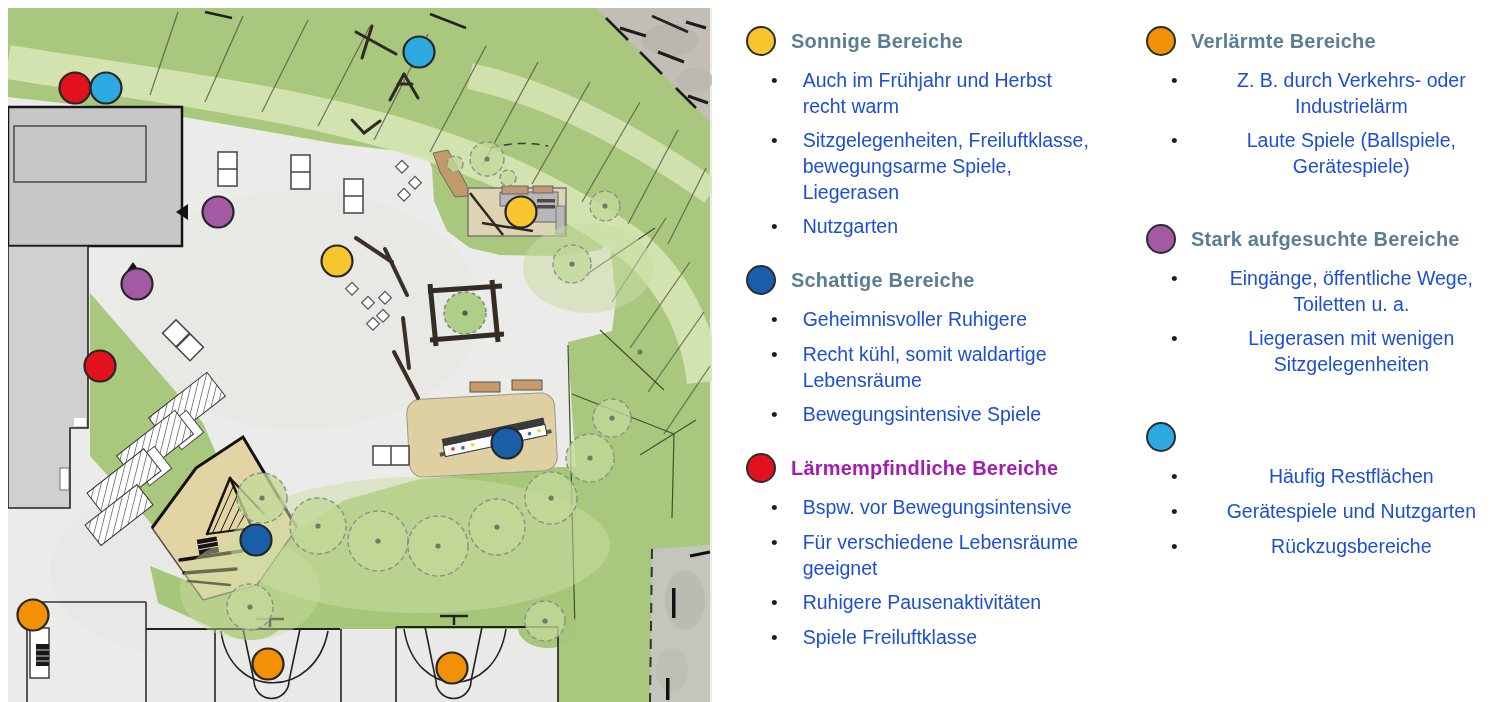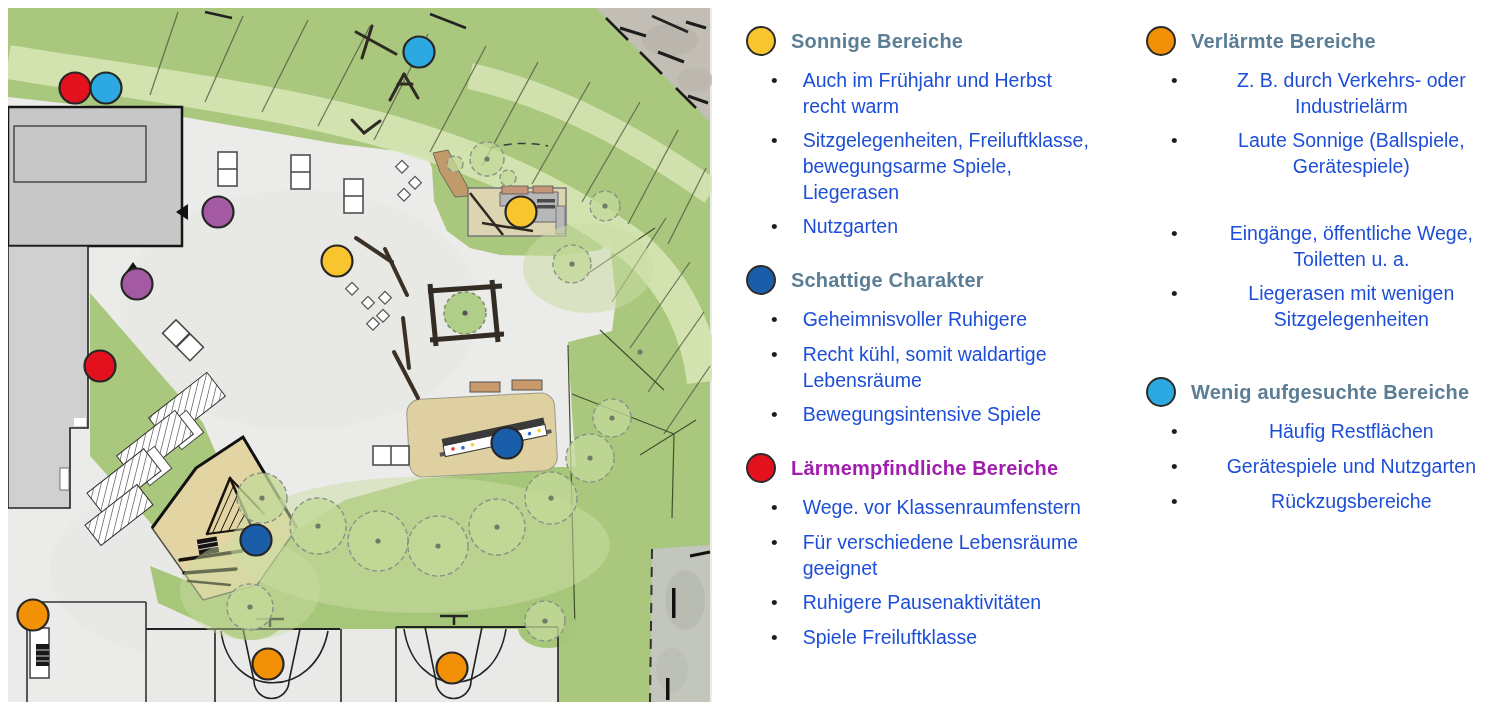--- a/index.html
+++ b/index.html
@@ -350,21 +350,21 @@
           <li class="bullet-item">
             <span class="bullet-glyph">•</span>
             <span class="bullet-text">Nutzgarten</span>
           </li>
         </ul>
     </div>
 
     <div class="legend-section">
       <div class="sec-head">
         <span class="sec-dot" style="background: rgb(26, 93, 168);"></span>
-        <span class="sec-title" style="color: rgb(91, 126, 149);">Schattige Charakter</span>
+        <span class="sec-title" style="color: rgb(91, 126, 149);">Schattige Bereiche</span>
       </div>
       <ul class="bullet-list">
           <li class="bullet-item">
             <span class="bullet-glyph">•</span>
             <span class="bullet-text">Geheimnisvoller Ruhigere</span>
           </li>
           <li class="bullet-item">
             <span class="bullet-glyph">•</span>
             <span class="bullet-text">Recht kühl, somit waldartige
 Lebensräume</span>
@@ -377,21 +377,21 @@
     </div>
 
     <div class="legend-section">
       <div class="sec-head">
         <span class="sec-dot" style="background: rgb(227, 16, 30);"></span>
         <span class="sec-title" style="color: #a21caf;">Lärmempfindliche Bereiche</span>
       </div>
       <ul class="bullet-list">
           <li class="bullet-item">
             <span class="bullet-glyph">•</span>
-            <span class="bullet-text">Wege. vor Klassenraumfenstern</span>
+            <span class="bullet-text">Bspw. vor Bewegungsintensive</span>
           </li>
           <li class="bullet-item">
             <span class="bullet-glyph">•</span>
             <span class="bullet-text">Für verschiedene Lebensräume
 geeignet</span>
           </li>
           <li class="bullet-item">
             <span class="bullet-glyph">•</span>
             <span class="bullet-text">Ruhigere Pausenaktivitäten</span>
           </li>
@@ -409,45 +409,48 @@
         <span class="sec-title" style="color: rgb(91, 126, 149);">Verlärmte Bereiche</span>
       </div>
       <ul class="bullet-list">
           <li class="bullet-item">
             <span class="bullet-glyph">•</span>
             <span class="bullet-text">Z. B. durch Verkehrs- oder
 Industrielärm</span>
           </li>
           <li class="bullet-item">
             <span class="bullet-glyph">•</span>
-            <span class="bullet-text">Laute Sonnige (Ballspiele,
+            <span class="bullet-text">Laute Spiele (Ballspiele,
 Gerätespiele)</span>
           </li>
         </ul>
     </div>
 
     <div class="legend-section">
+      <div class="sec-head">
+        <span class="sec-dot" style="background: rgb(163, 90, 163);"></span>
+        <span class="sec-title" style="color: rgb(91, 126, 149);">Stark aufgesuchte Bereiche</span>
+      </div>
       <ul class="bullet-list">
           <li class="bullet-item">
             <span class="bullet-glyph">•</span>
             <span class="bullet-text">Eingänge, öffentliche Wege,
 Toiletten u. a.</span>
           </li>
           <li class="bullet-item">
             <span class="bullet-glyph">•</span>
             <span class="bullet-text">Liegerasen mit wenigen
 Sitzgelegenheiten</span>
           </li>
         </ul>
     </div>
 
     <div class="legend-section">
       <div class="sec-head">
         <span class="sec-dot" style="background: rgb(43, 169, 224);"></span>
-        <span class="sec-title" style="color: rgb(91, 126, 149);">Wenig aufgesuchte Bereiche</span>
       </div>
       <ul class="bullet-list">
           <li class="bullet-item">
             <span class="bullet-glyph">•</span>
             <span class="bullet-text">Häufig Restflächen</span>
           </li>
           <li class="bullet-item">
             <span class="bullet-glyph">•</span>
             <span class="bullet-text">Gerätespiele und Nutzgarten</span>
           </li>

